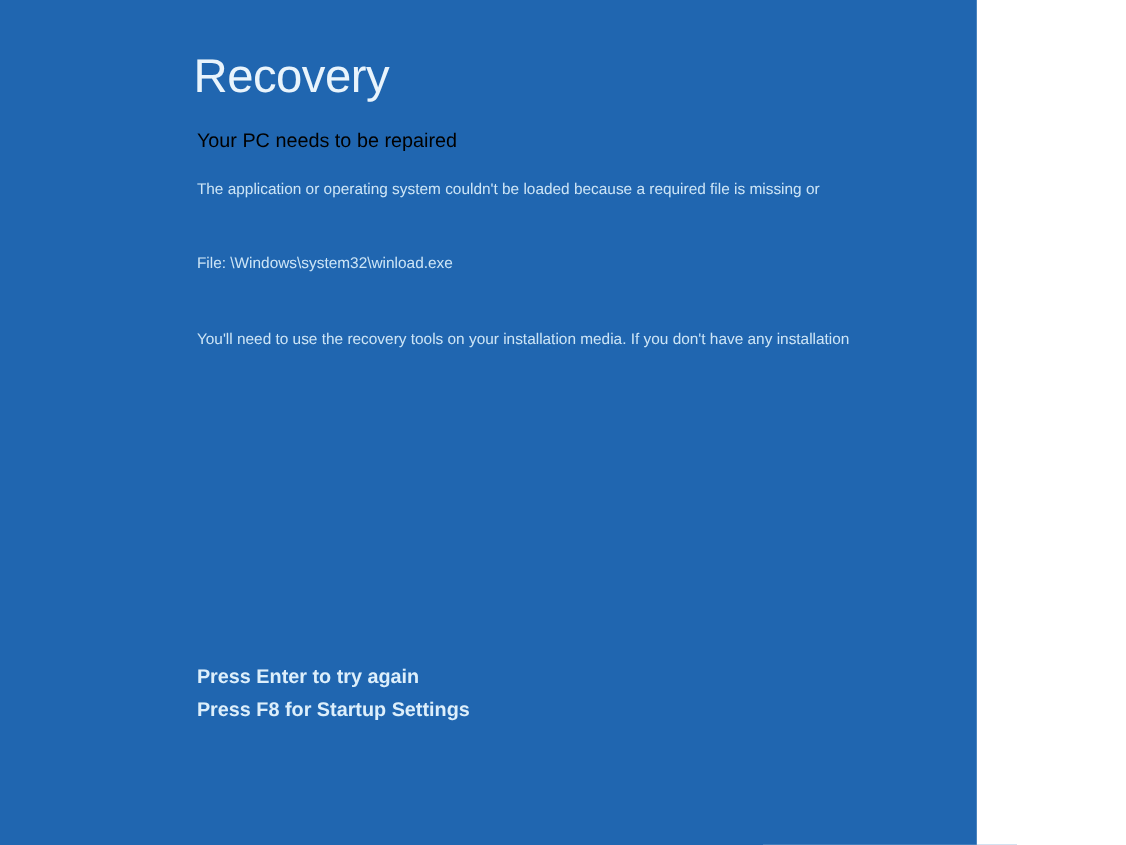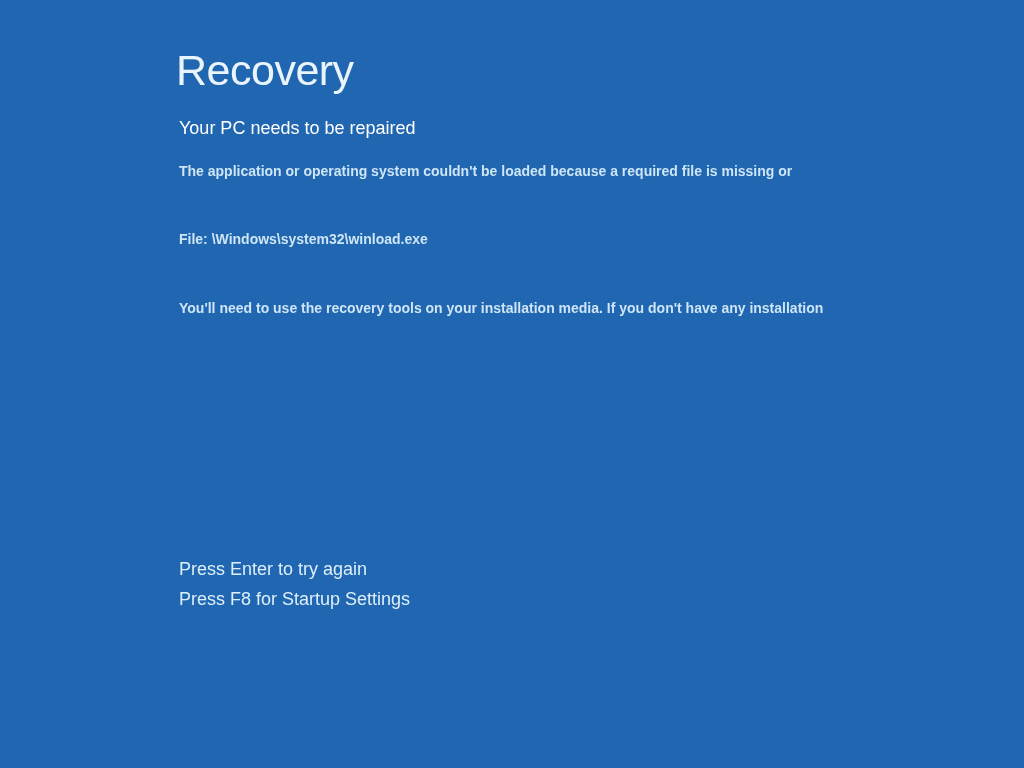--- a/index.html
+++ b/index.html
@@ -7,21 +7,21 @@
     padding: 0;
   }
   body {
     width: 1024px;
     height: 768px;
     overflow: hidden;
     font-family: "Liberation Sans", sans-serif;
   }
   .screen {
     position: relative;
-    width: 1024px;
+    width: 888px;
     height: 768px;
     background: #2066b0;
   }
   .title {
     position: absolute;
     left: 176px;
     top: 46px;
     margin: 0;
     font-size: 43px;
     font-weight: 300;
@@ -30,40 +30,40 @@
     color: #e9f4fc;
   }
   .heading {
     position: absolute;
     left: 179px;
     top: 117px;
     margin: 0;
     font-size: 18px;
     font-weight: 400;
     line-height: 1.25;
-    color: #ffffff;
+    color: #000000;
   }
   .para {
     position: absolute;
     left: 179px;
     margin: 0;
     font-size: 14px;
-    font-weight: 700;
+    font-weight: 400;
     line-height: 23px;
     color: #cde5f6;
   }
   .para--message { top: 160px; }
   .para--details { top: 228px; }
   .para--instructions { top: 297px; text-align: right; }
   .actions {
     position: absolute;
     left: 179px;
-    top: 554px;
+    top: 600px;
     font-size: 18px;
-    font-weight: 400;
+    font-weight: 700;
     line-height: 30px;
     color: #ddeffb;
   }
 </style>
 </head>
 <body>
 
 <div class="screen">
 
   <h1 class="title">Recovery</h1>

